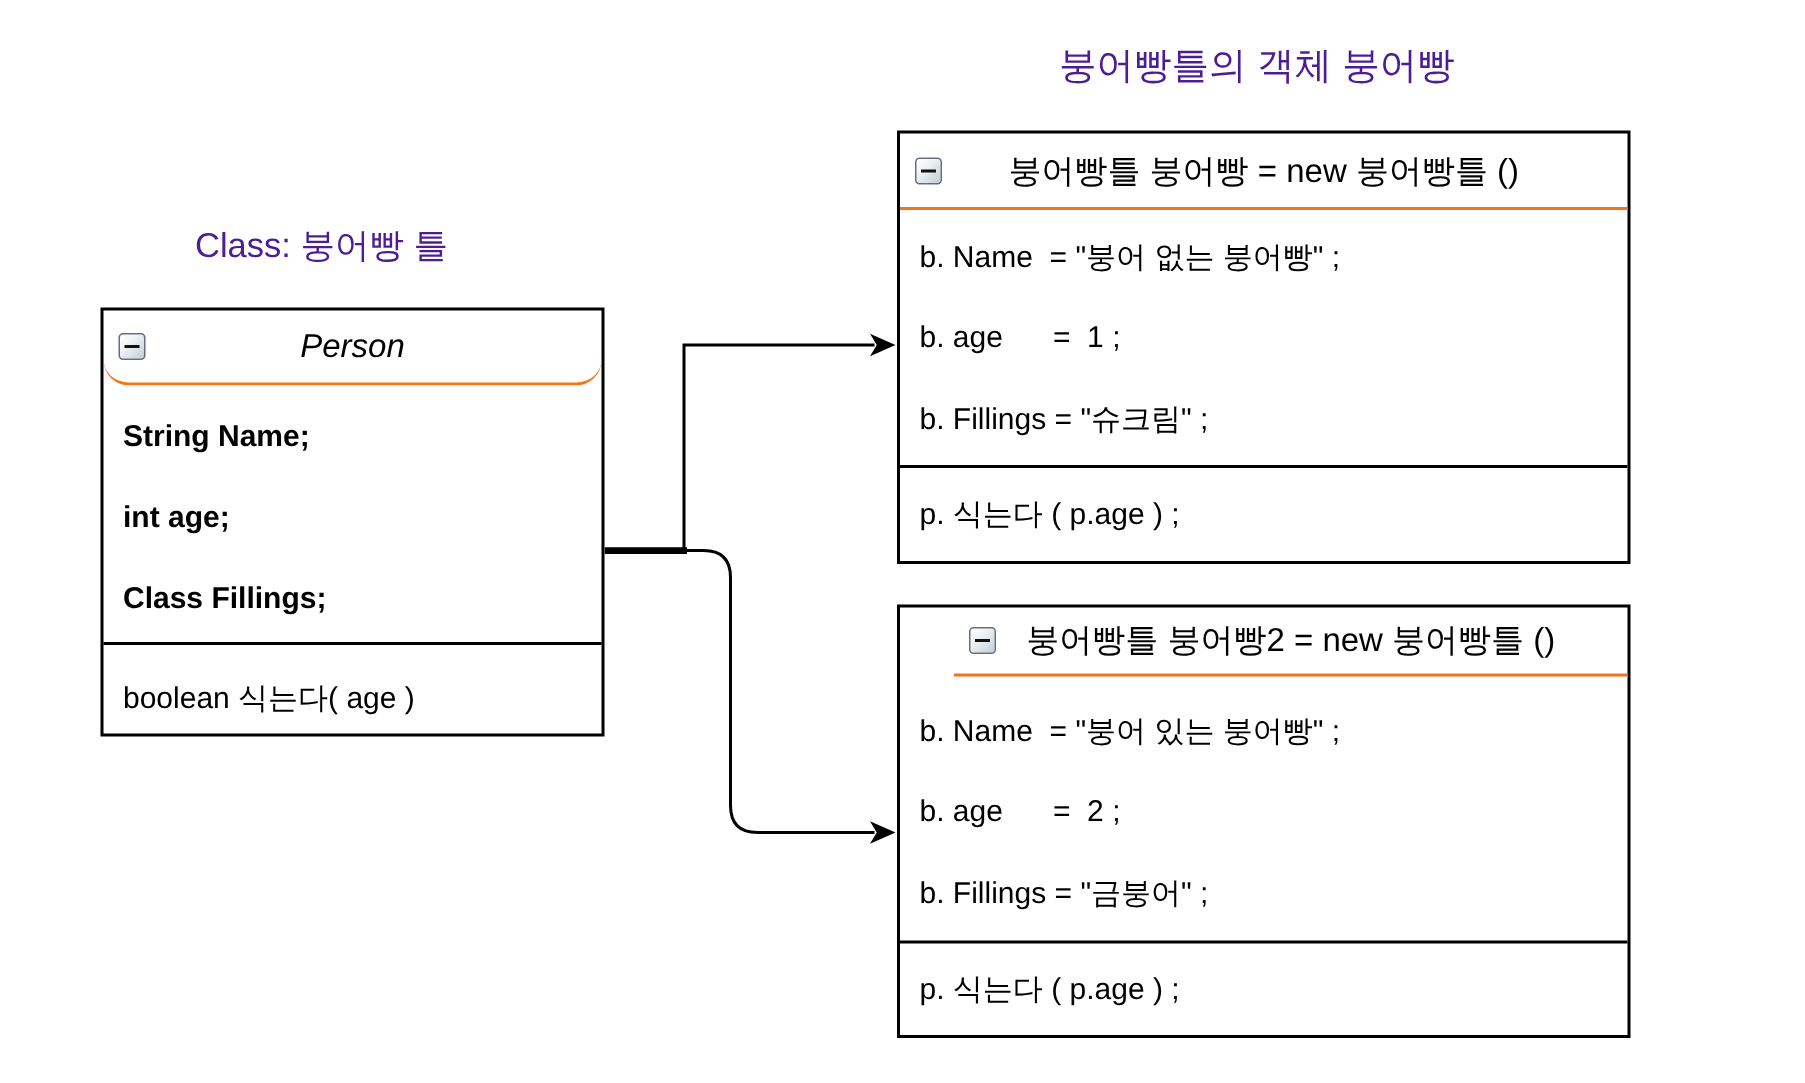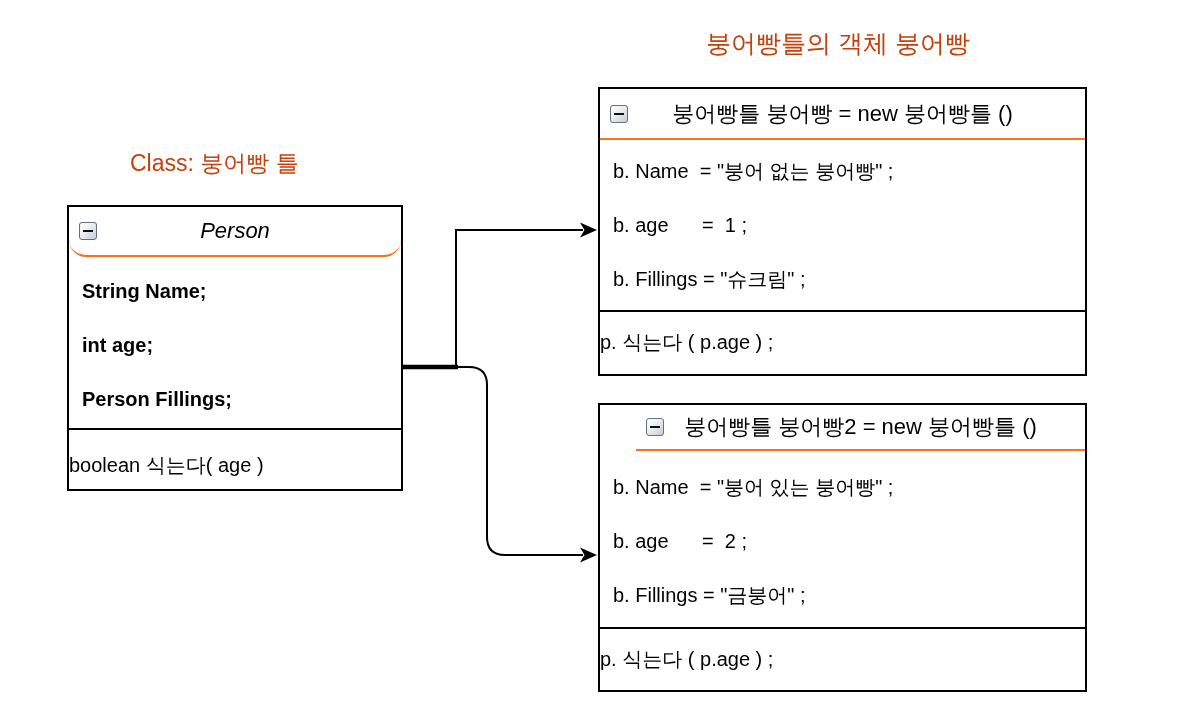--- a/index.html
+++ b/index.html
@@ -11,21 +11,21 @@
   .canvas {
     position: relative;
     width: 1203px;
     height: 722px;
     background: #ffffff;
     overflow: hidden;
   }
   .title {
     position: absolute;
     white-space: nowrap;
-    color: #c2410c;
+    color: #4c1d95;
     text-align: center;
   }
   .objects-title {
     left: 706px;
     top: 27px;
     font-size: 25px;
   }
   .class-label {
     left: 130px;
     top: 148px;
@@ -84,20 +84,21 @@
     height: 54px;
     display: flex;
     align-items: center;
     padding-left: 13px;
     font-size: 20px;
     white-space: pre;
   }
   .box-methods {
     display: flex;
     align-items: center;
+    padding-left: 13px;
     font-size: 20px;
     white-space: pre;
   }
   .box-left .box-methods { height: 70px; border-radius: 22px; }
   .box-obj1 .box-methods { height: 60px; }
   .box-obj2 .box-methods { height: 60px; }
 
   .connector-layer {
     position: absolute;
     left: 0; top: 0;
@@ -128,21 +129,21 @@
   <div class="uml-box box-left">
     <div class="box-header">
       <span class="collapse-btn">
         <span class="minus-bar"></span>
       </span>
       <span class="header-text">Person</span>
     </div>
     <div class="box-fields">
       <div class="field-row">String Name;</div>
       <div class="field-row">int age;</div>
-      <div class="field-row">Person Fillings;</div>
+      <div class="field-row">Class Fillings;</div>
     </div>
     <div class="box-methods">boolean 식는다( age )</div>
   </div>
 
   <div class="uml-box box-obj1">
     <div class="box-header">
       <span class="collapse-btn">
         <span class="minus-bar"></span>
       </span>
       <span class="header-text">붕어빵틀 붕어빵 = new 붕어빵틀 ()</span>

